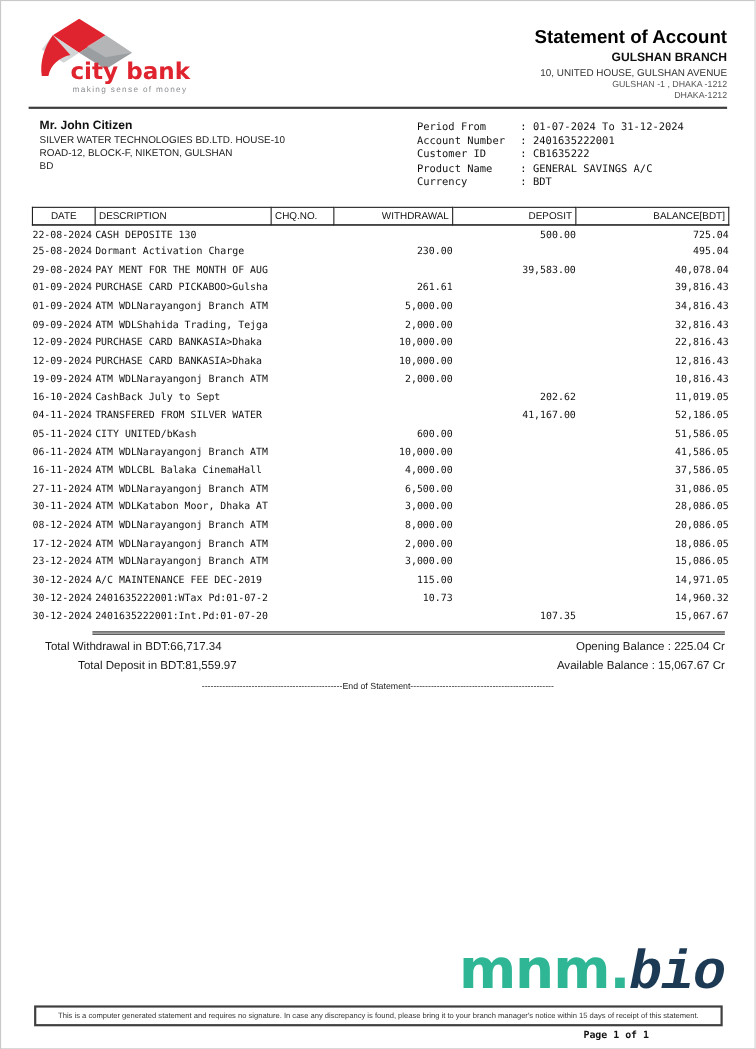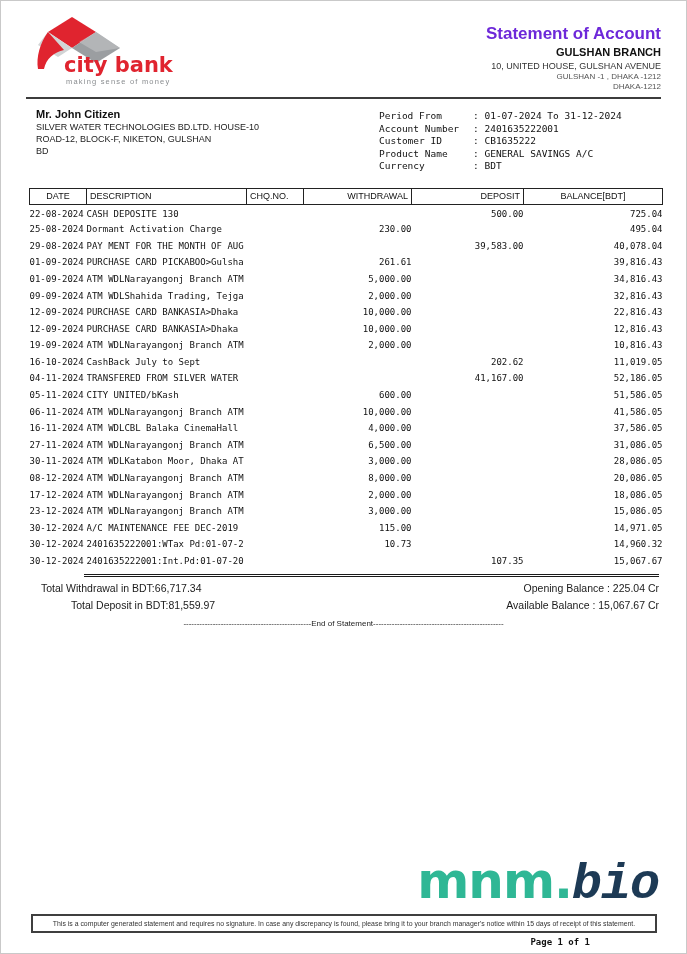--- a/index.html
+++ b/index.html
@@ -14,36 +14,36 @@
     color:#111;
     overflow:hidden;
   }
   
   .hdr { display:flex; justify-content:space-between; padding:16px 25px 0 33px; }
   .logo-wrap { width:220px; }
   .logo-svg { display:block; }
   .logo-text { font-family:"DejaVu Sans", sans-serif; font-weight:bold; font-size:21px; color:#e0242f; margin:-16px 0 0 30px; letter-spacing:0px; }
   .logo-tag { font-size:7.5px; color:#8a8d90; margin:0 0 0 32px; letter-spacing:1.2px; }
   .hdr-right { text-align:right; padding-top:6px; line-height:1.25; }
-  .soa-title { font-size:17px; font-weight:bold; color:#6d28d9; }
+  .soa-title { font-size:17px; font-weight:bold; color:#000000; }
   .soa-branch { font-size:11px; font-weight:bold; margin-top:2px; }
   .soa-addr1 { font-size:9px; color:#333; margin-top:1px; }
   .soa-addr2, .soa-addr3 { font-size:8px; color:#555; }
   .hdr-rule { margin:5px 25px 0 25px; border-top:2px solid #3c3c3c; }
   
   .info-row { display:flex; justify-content:space-between; padding:9px 25px 0 35px; }
   .cust-name { font-size:11px; font-weight:bold; }
   .cust-line { font-size:9px; margin-top:2px; color:#222; }
   .acct-block { width:282px; font-family:"DejaVu Sans Mono", monospace; font-size:9.5px; line-height:12.5px; padding-top:2px; }
   .ai-label { display:inline-block; width:94px; }
   
   table.stmt { border-collapse:collapse; margin:15px 25px 0 28px; width:633px; table-layout:fixed; }
   table.stmt th { border:1px solid #222; font-size:9px; font-weight:normal; height:16px; padding:1px 3px; color:#111; }
   th.h0 { text-align:center; } th.h1 { text-align:left; } th.h2 { text-align:left; }
-  th.h3 { text-align:right; } th.h4 { text-align:right; } th.h5 { }
+  th.h3 { text-align:right; } th.h4 { text-align:right; } th.h5 { text-align:right; }
   table.stmt td { font-family:"DejaVu Sans Mono", monospace; font-size:9px; height:16.6px; padding:0; vertical-align:middle; white-space:nowrap; overflow:hidden; }
   td.c-date { padding-left:2px; }
   td.c-desc { }
   td.c-wd, td.c-dep, td.c-bal { text-align:right; }
   td.c-wd { padding-right:2px; } td.c-dep { padding-right:2px; } td.c-bal { padding-right:14px; }
   tbody tr:first-child td { padding-top:3px; }
   
   .total-rule { margin:5px 27px 0 83px; height:3px; border-top:1.5px solid #1a1a1a; border-bottom:1px solid #1a1a1a; }
   .sum-row { display:flex; justify-content:space-between; padding:0 27px 0 28px; font-size:10.5px; line-height:17px; color:#1a1a1a; margin-top:3px;margin-left:12px; }
   .sum-row.second { margin-top:0;padding-left:44px; }

